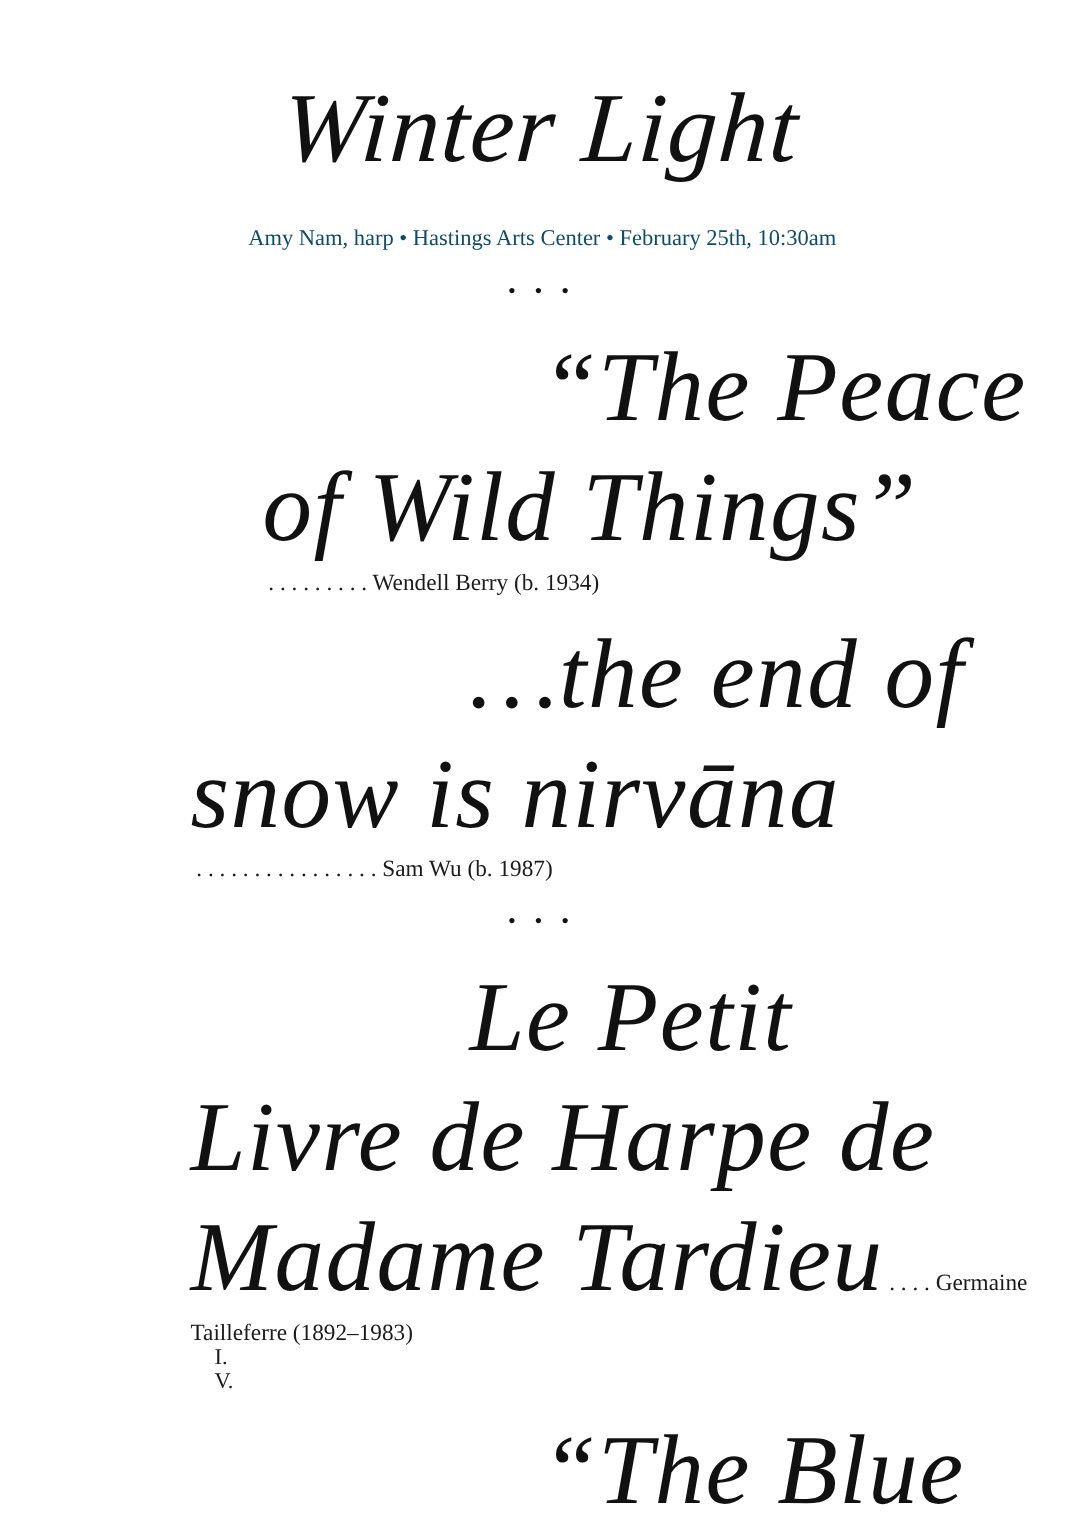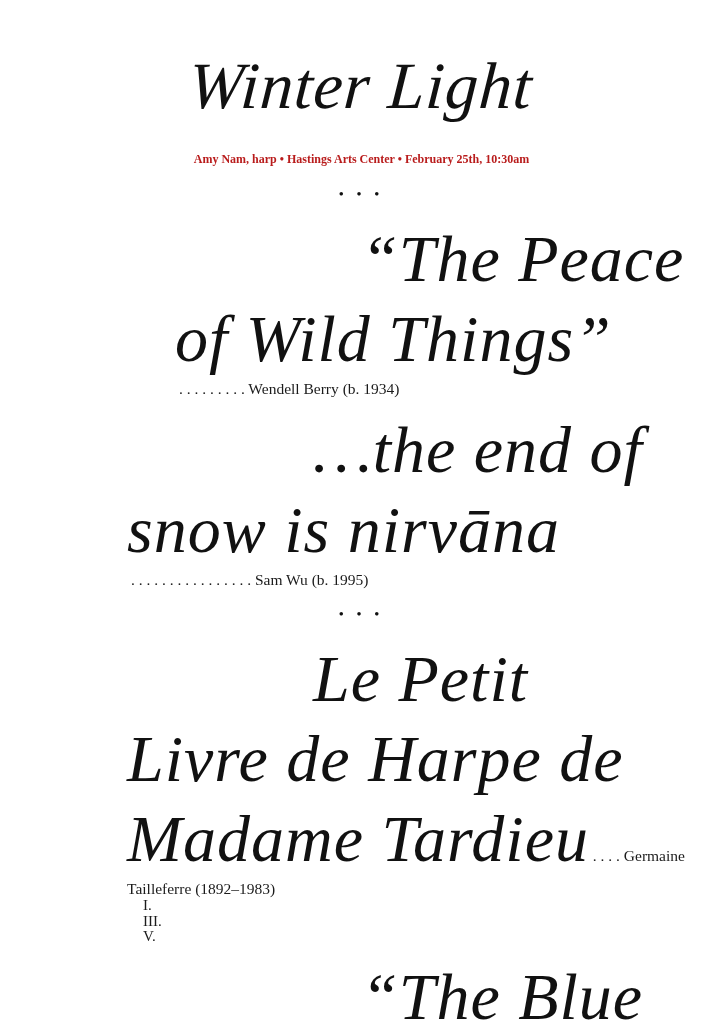--- a/index.html
+++ b/index.html
@@ -28,24 +28,24 @@
   .subtitle {
     padding-left: 205px;
     margin-top: 2px;
     font-size: 29px;
     line-height: 32px;
     color: #161616;
   }
   .byline {
     margin-top: 24px;
     text-align: center;
-    font-weight: 700;
-    font-size: 12px;
+    font-weight: 400;
+    font-size: 15px;
     line-height: 19px;
-    color: #b91c1c;
+    color: #0c4a6e;
   }
   .program { margin-top: 2px; }
   .divider {
     text-align: center;
     font-size: 13px;
     font-weight: 700;
     letter-spacing: 5px;
     line-height: 14px;
     margin: 18px 0 18px;
     color: #111;
@@ -72,26 +72,25 @@
   <header>
     <h1 class="title">Winter Light</h1>
     <div class="byline">Amy Nam, harp • Hastings Arts Center • February 25th, 10:30am</div>
   </header>
   <main class="program" id="program">
       <div class="divider">• • •</div>
       <div class="row poem">
         <div class="line"><span class="title">“The Peace of Wild Things”</span><span class="dots"> . . . . . . . . . </span><span class="attribution">Wendell Berry (b. 1934)</span></div>
       </div>
       <div class="row work">
-        <div class="line"><span class="title">…the end of snow is nirvāna</span><span class="dots"> . . . . . . . . . . . . . . . . </span><span class="attribution">Sam Wu (b. 1995)</span></div>
+        <div class="line"><span class="title">…the end of snow is nirvāna</span><span class="dots"> . . . . . . . . . . . . . . . . </span><span class="attribution">Sam Wu (b. 1987)</span></div>
       </div>
       <div class="divider">• • •</div>
       <div class="row work">
         <div class="line"><span class="title">Le Petit Livre de Harpe de Madame Tardieu</span><span class="dots"> . . . . </span><span class="attribution">Germaine Tailleferre (1892–1983)</span></div>
         <div class="movement">I.</div>
-        <div class="movement">III.</div>
         <div class="movement">V.</div>
       </div>
       <div class="row poem">
         <div class="line"><span class="title">“The Blue Jay"</span></div>
       </div>
     </main>
 </div>
 
 </body></html>

